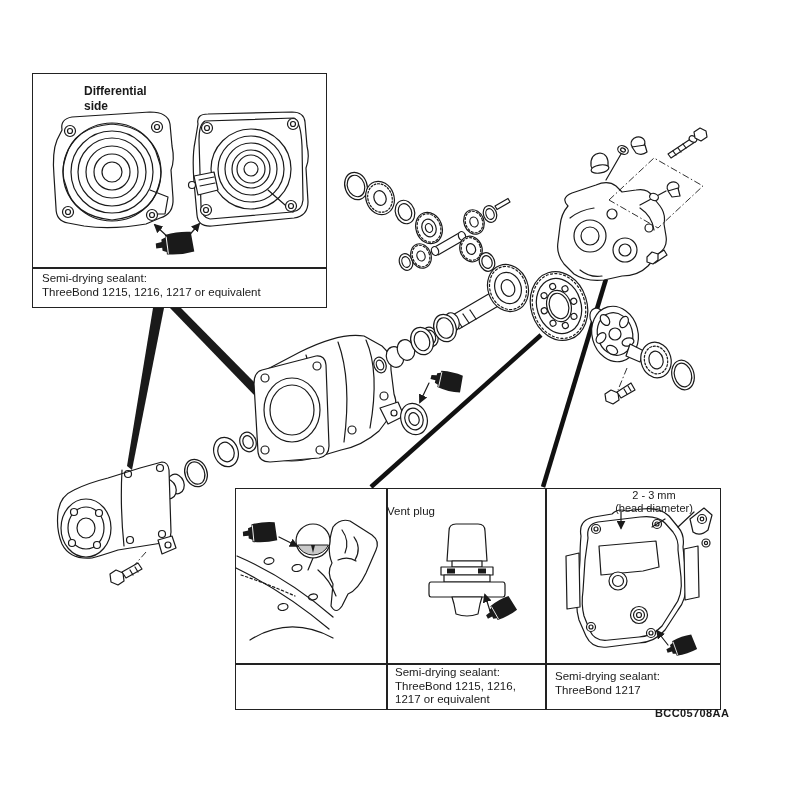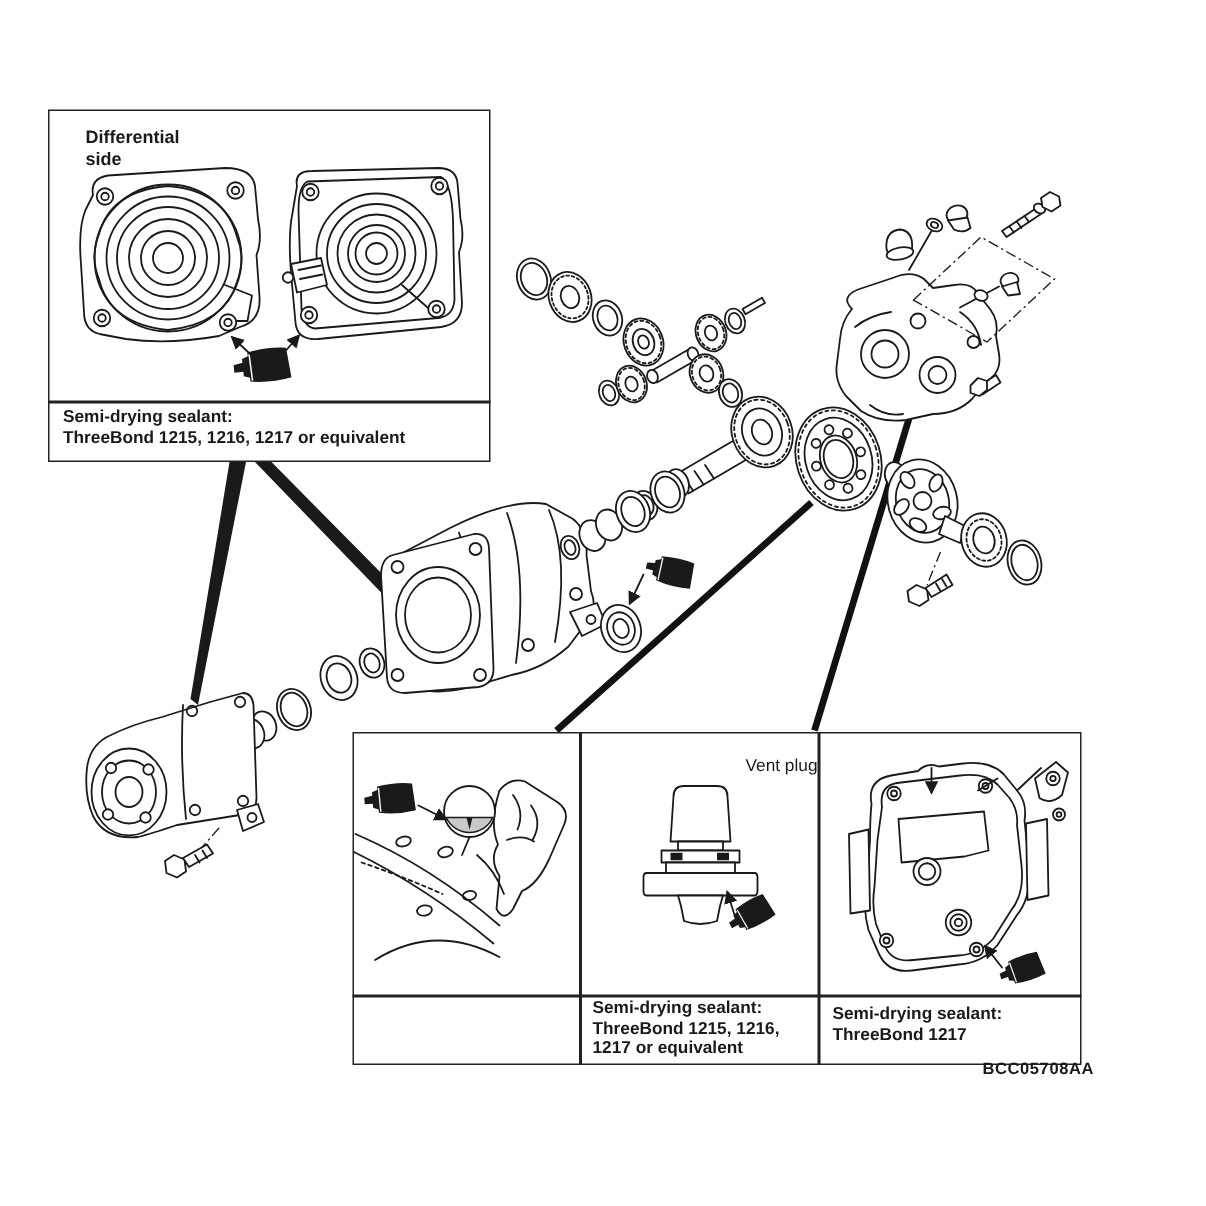--- a/index.html
+++ b/index.html
@@ -2,22 +2,22 @@
 <html><head>
 <meta charset="utf-8">
 <style>
   html,body{margin:0;padding:0;background:#fff;}
   .canvas{position:relative;width:804px;height:804px;background:#ffffff;
           font-family:"Liberation Sans",sans-serif;color:#1a1a1a;overflow:hidden;}
   .art{position:absolute;left:0;top:0;}
   .box{position:absolute;border:1.6px solid #222;background:transparent;box-sizing:border-box;}
   .divider-v{position:absolute;width:1.6px;background:#222;}
   .divider-h{position:absolute;height:1.6px;background:#222;}
-  .lbl{position:absolute;white-space:pre-line;font-weight:bold;font-size:12px;line-height:15px;}
-  .cap{position:absolute;white-space:pre-line;font-weight:bold;font-size:11.5px;line-height:13.5px;}
+  .lbl{position:absolute;white-space:pre-line;font-weight:bold;font-size:12px;line-height:15px;margin-left:27px;}
+  .cap{position:absolute;white-space:pre-line;font-weight:normal;font-size:11.5px;line-height:13.5px;}
   .reg{position:absolute;white-space:pre-line;font-weight:normal;font-size:11.5px;line-height:13px;}
   .code{position:absolute;font-weight:bold;font-size:11px;letter-spacing:.4px;}
   .ln{fill:none;stroke:#1a1a1a;stroke-width:1.2;stroke-linecap:round;stroke-linejoin:round;}
   .wh{fill:#ffffff;stroke:#1a1a1a;stroke-width:1.2;stroke-linecap:round;stroke-linejoin:round;}
   .bk{fill:#1a1a1a;stroke:none;}
   .dd{fill:none;stroke:#1a1a1a;stroke-width:.9;stroke-dasharray:7 2.5 1.5 2.5;}
   .thick{stroke:#111;stroke-width:4.5;fill:none;}
 </style>
 </head>
 <body>
@@ -380,16 +380,18 @@
 side</div>
   <div class="cap" style="left:42px;top:272px;width:280px;">Semi-drying sealant:
 ThreeBond 1215, 1216, 1217 or equivalent</div>
 
   <div class="cap" style="left:395px;top:666px;width:146px;">Semi-drying sealant:
 ThreeBond 1215, 1216,
 1217 or equivalent</div>
   <div class="cap" style="left:555px;top:670px;width:160px;">Semi-drying sealant:
 ThreeBond 1217</div>
 
-  <div class="reg" style="left:387px;top:505px;width:158px;text-align:right;">Vent plug</div>
+  <div class="reg" style="left:387px;top:505px;width:158px;text-align:left;">Vent plug</div>
+  <div class="reg" style="left:598px;top:489px;width:112px;text-align:center;font-size:11px;">2 - 3 mm
+(bead diameter)</div>
 
   <div class="code" style="left:655px;top:707px;">BCC05708AA</div>
 </div>
 
 </body></html>

